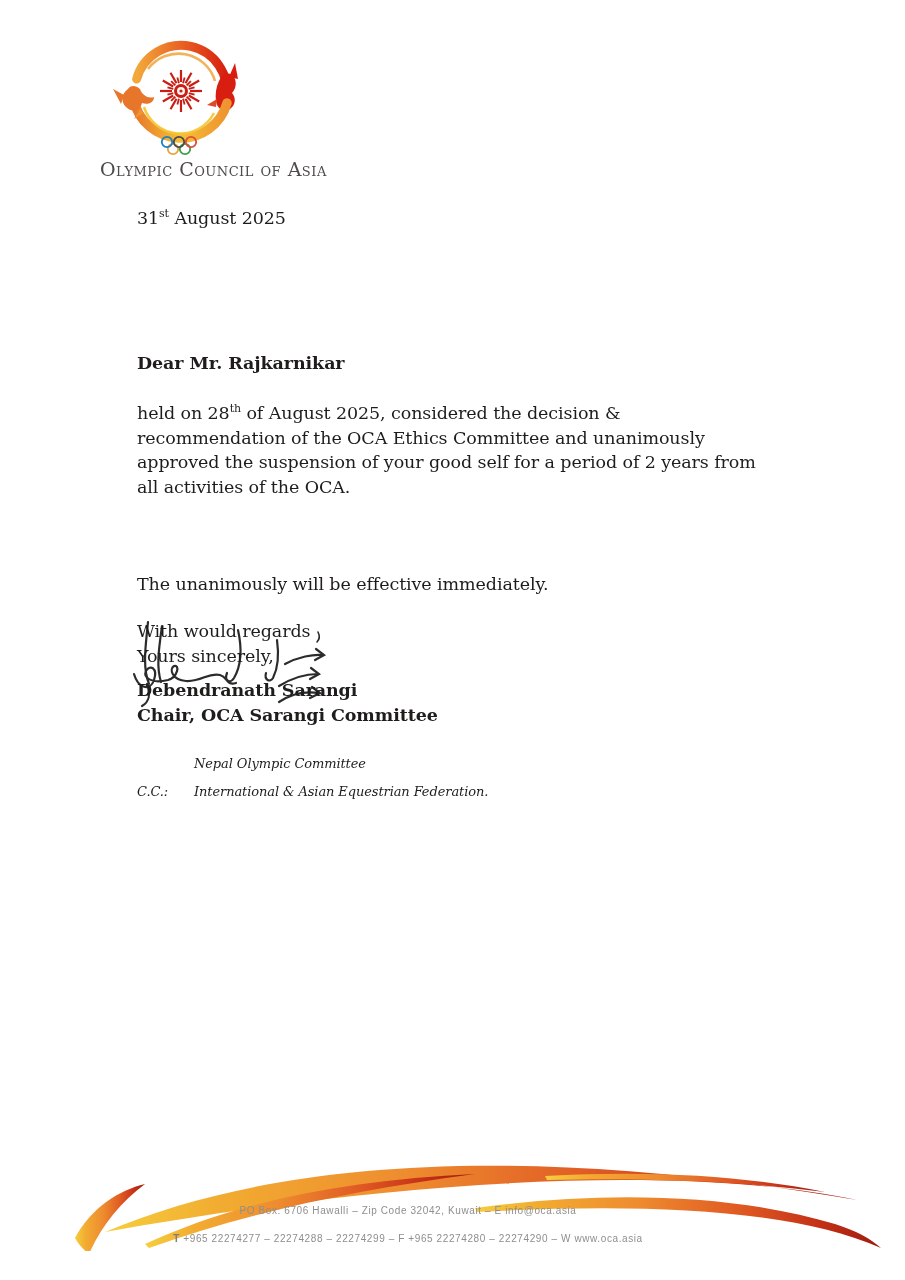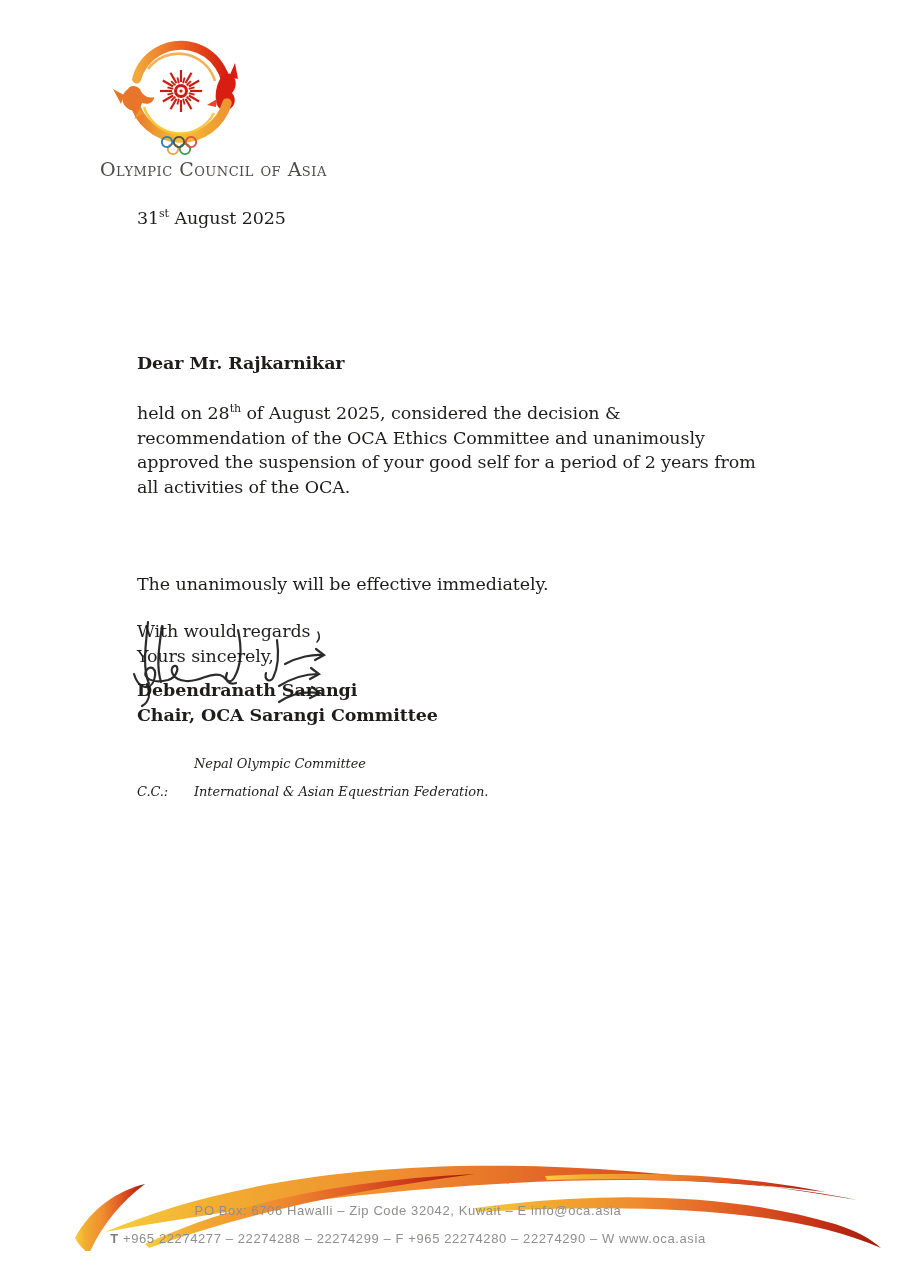--- a/index.html
+++ b/index.html
@@ -28,21 +28,21 @@
   .par2{left:137px;top:572px;}
   .closing{left:137px;top:619px;}
   .signer{left:137px;top:678px;font-weight:bold;}
   .cc{left:137px;top:750px;font-style:italic;font-size:13px;display:flex;align-items:flex-end;}
   .cc-label{width:57px;flex:0 0 auto;line-height:28px;}
   .cc-lines div{line-height:28px;}
   
   .footer-text{
     position:absolute;left:0;top:1197px;width:816px;text-align:center;
     font-family:"Liberation Sans","DejaVu Sans",sans-serif;
-    font-size:13px;line-height:28px;color:#8f8e8c;letter-spacing:.6px;
+    font-size:10px;line-height:28px;color:#8f8e8c;letter-spacing:.6px;
   }
   .footer-text .tbold{font-weight:bold;color:#7f7e7c;}
   svg{display:block;}
 </style>
 </head>
 <body>
 
 <div class="page">
 
   <svg class="abs" style="left:110px;top:25px" width="150" height="135" viewBox="0 0 150 135">

